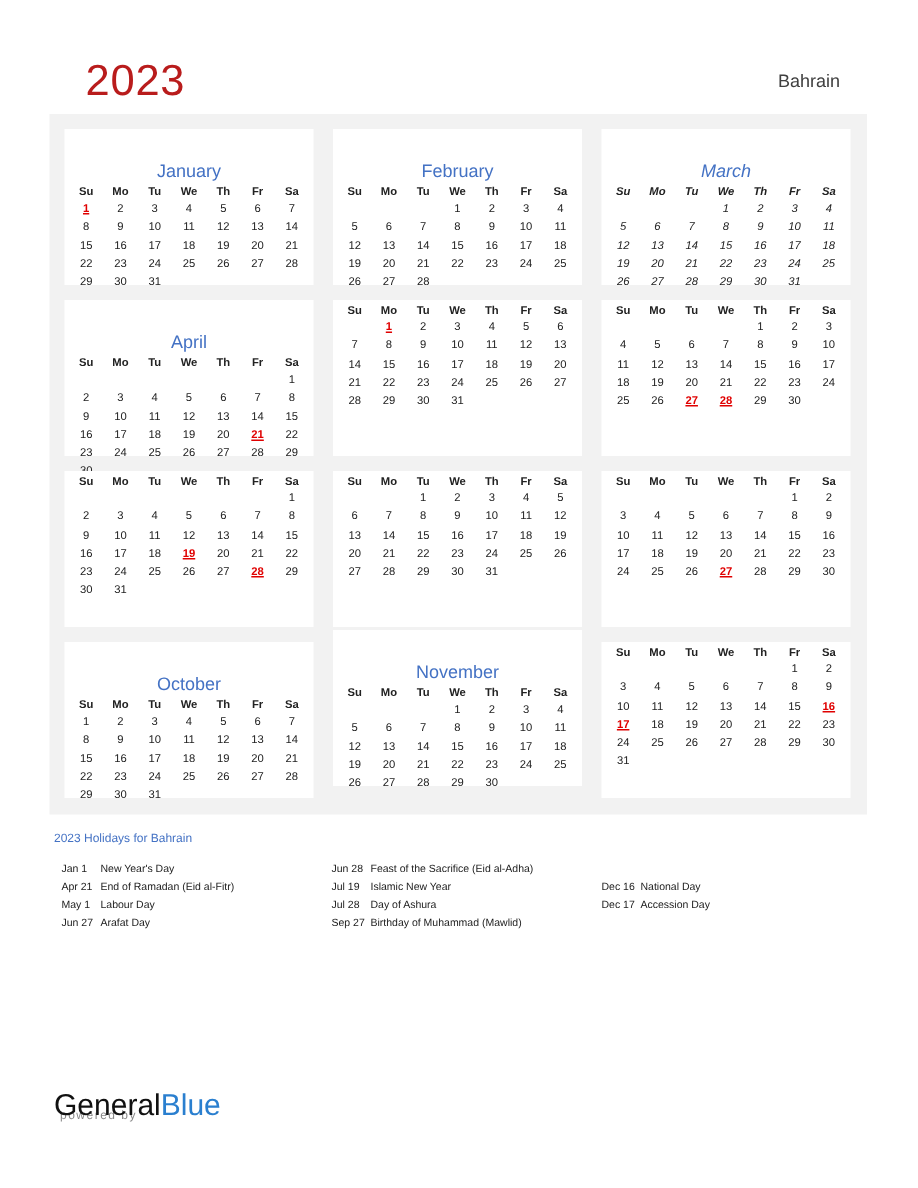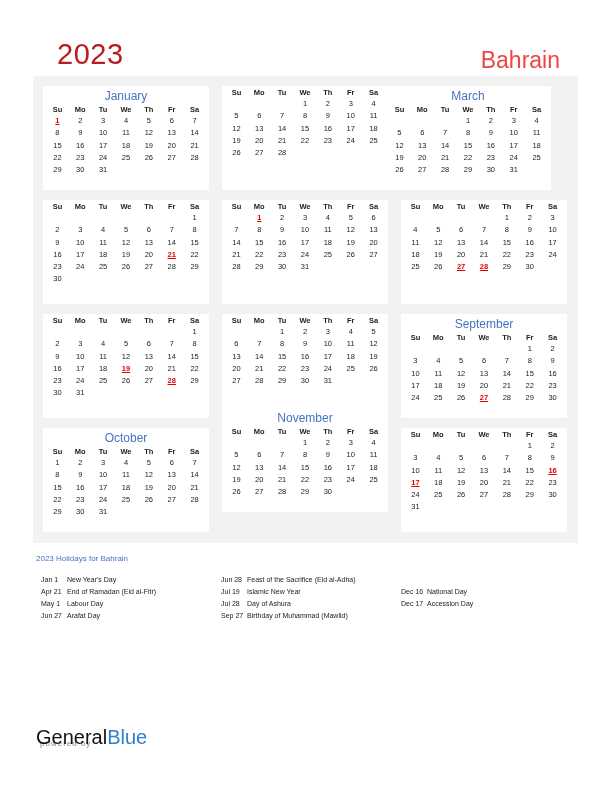--- a/index.html
+++ b/index.html
@@ -1,21 +1,21 @@
 <!DOCTYPE html>
 <html><head>
 <meta charset="utf-8">
 <style>
   html,body{margin:0;padding:0;background:#fff;}
   body{width:612px;height:792px;position:relative;font-family:"Liberation Sans",sans-serif;color:#222;overflow:hidden;}
   .year{position:absolute;left:57px;top:38px;font-size:29px;color:#b91c1c;letter-spacing:0.5px;}
-  .country{position:absolute;right:52px;top:47px;font-size:23px;color:#ef4444;}
+  .country{position:absolute;right:52px;top:47px;font-size:12px;color:#404040;}
   .panel{position:absolute;left:33px;top:76px;width:545px;height:467px;background:#f2f2f2;}
   .month{position:absolute;width:166px;height:104px;background:#fff;}
-  .mname{text-align:center;font-size:12px;color:#4472c4;height:15px;line-height:16px;margin-top:2px;}
+  .mname{text-align:center;font-size:12px;color:#4472c4;height:15px;line-height:16px;margin-top:20px;}
   .grid{display:grid;grid-template-columns:repeat(7,1fr);padding:0 3px;}
   .hd{font-size:7.5px;font-weight:bold;text-align:center;height:12px;line-height:13px;}
   .d{font-size:7.5px;text-align:center;height:12.3px;line-height:12.3px;}
   .d.hol{color:#e00000;font-weight:bold;text-decoration:underline;}
   .htitle{position:absolute;left:36px;top:554px;font-size:8px;color:#4472c4;}
   .hcol{position:absolute;top:574px;font-size:7px;}
   .hrow{display:flex;height:12px;line-height:12px;}
   .hdate{width:26px;}
   .footer1{position:absolute;left:40px;top:715px;font-size:8px;color:#888;letter-spacing:1px;margin-top:24px;}
   .footer2{position:absolute;left:36px;top:726px;font-size:20px;color:#111;}
@@ -65,62 +65,63 @@
         <div class="d">25</div>
         <div class="d">26</div>
         <div class="d">27</div>
         <div class="d">28</div>
         <div class="d">29</div>
         <div class="d">30</div>
         <div class="d">31</div>
       </div>
     </div>
     <div class="month" style="left: 189px; top: 10px;">
-      <div class="grid">
-        <div class="hd">Su</div>
-        <div class="hd">Mo</div>
-        <div class="hd">Tu</div>
-        <div class="hd">We</div>
-        <div class="hd">Th</div>
-        <div class="hd">Fr</div>
-        <div class="hd">Sa</div>
-        <div class="d"></div>
-        <div class="d"></div>
-        <div class="d"></div>
-        <div class="d">1</div>
-        <div class="d">2</div>
-        <div class="d">3</div>
-        <div class="d">4</div>
-        <div class="d">5</div>
-        <div class="d">6</div>
-        <div class="d">7</div>
-        <div class="d">8</div>
-        <div class="d">9</div>
-        <div class="d">10</div>
-        <div class="d">11</div>
-        <div class="d">12</div>
-        <div class="d">13</div>
-        <div class="d">14</div>
-        <div class="d">15</div>
-        <div class="d">16</div>
-        <div class="d">17</div>
-        <div class="d">18</div>
-        <div class="d">19</div>
-        <div class="d">20</div>
-        <div class="d">21</div>
-        <div class="d">22</div>
-        <div class="d">23</div>
-        <div class="d">24</div>
-        <div class="d">25</div>
-        <div class="d">26</div>
-        <div class="d">27</div>
-        <div class="d">28</div>
-      </div>
-    </div>
-    <div class="month" style="left: 352px; top: 10px;">
+      <div class="mname">February</div>
+      <div class="grid">
+        <div class="hd">Su</div>
+        <div class="hd">Mo</div>
+        <div class="hd">Tu</div>
+        <div class="hd">We</div>
+        <div class="hd">Th</div>
+        <div class="hd">Fr</div>
+        <div class="hd">Sa</div>
+        <div class="d"></div>
+        <div class="d"></div>
+        <div class="d"></div>
+        <div class="d">1</div>
+        <div class="d">2</div>
+        <div class="d">3</div>
+        <div class="d">4</div>
+        <div class="d">5</div>
+        <div class="d">6</div>
+        <div class="d">7</div>
+        <div class="d">8</div>
+        <div class="d">9</div>
+        <div class="d">10</div>
+        <div class="d">11</div>
+        <div class="d">12</div>
+        <div class="d">13</div>
+        <div class="d">14</div>
+        <div class="d">15</div>
+        <div class="d">16</div>
+        <div class="d">17</div>
+        <div class="d">18</div>
+        <div class="d">19</div>
+        <div class="d">20</div>
+        <div class="d">21</div>
+        <div class="d">22</div>
+        <div class="d">23</div>
+        <div class="d">24</div>
+        <div class="d">25</div>
+        <div class="d">26</div>
+        <div class="d">27</div>
+        <div class="d">28</div>
+      </div>
+    </div>
+    <div class="month" style="left: 368px; top: 10px; font-style: italic;">
       <div class="mname">March</div>
       <div class="grid">
         <div class="hd">Su</div>
         <div class="hd">Mo</div>
         <div class="hd">Tu</div>
         <div class="hd">We</div>
         <div class="hd">Th</div>
         <div class="hd">Fr</div>
         <div class="hd">Sa</div>
         <div class="d"></div>
@@ -153,20 +154,21 @@
         <div class="d">25</div>
         <div class="d">26</div>
         <div class="d">27</div>
         <div class="d">28</div>
         <div class="d">29</div>
         <div class="d">30</div>
         <div class="d">31</div>
       </div>
     </div>
     <div class="month" style="left: 10px; top: 124px;">
+      <div class="mname">April</div>
       <div class="grid">
         <div class="hd">Su</div>
         <div class="hd">Mo</div>
         <div class="hd">Tu</div>
         <div class="hd">We</div>
         <div class="hd">Th</div>
         <div class="hd">Fr</div>
         <div class="hd">Sa</div>
         <div class="d"></div>
         <div class="d"></div>
@@ -380,21 +382,20 @@
         <div class="d">25</div>
         <div class="d">26</div>
         <div class="d">27</div>
         <div class="d">28</div>
         <div class="d">29</div>
         <div class="d">30</div>
         <div class="d">31</div>
       </div>
     </div>
     <div class="month" style="left: 368px; top: 238px;">
-      <div class="mname">September</div>
       <div class="grid">
         <div class="hd">Su</div>
         <div class="hd">Mo</div>
         <div class="hd">Tu</div>
         <div class="hd">We</div>
         <div class="hd">Th</div>
         <div class="hd">Fr</div>
         <div class="hd">Sa</div>
         <div class="d"></div>
         <div class="d"></div>
@@ -469,21 +470,21 @@
         <div class="d">24</div>
         <div class="d">25</div>
         <div class="d">26</div>
         <div class="d">27</div>
         <div class="d">28</div>
         <div class="d">29</div>
         <div class="d">30</div>
         <div class="d">31</div>
       </div>
     </div>
-    <div class="month" style="left: 189px; top: 332px;">
+    <div class="month" style="left: 189px; top: 344px;">
       <div class="mname">November</div>
       <div class="grid">
         <div class="hd">Su</div>
         <div class="hd">Mo</div>
         <div class="hd">Tu</div>
         <div class="hd">We</div>
         <div class="hd">Th</div>
         <div class="hd">Fr</div>
         <div class="hd">Sa</div>
         <div class="d"></div>

